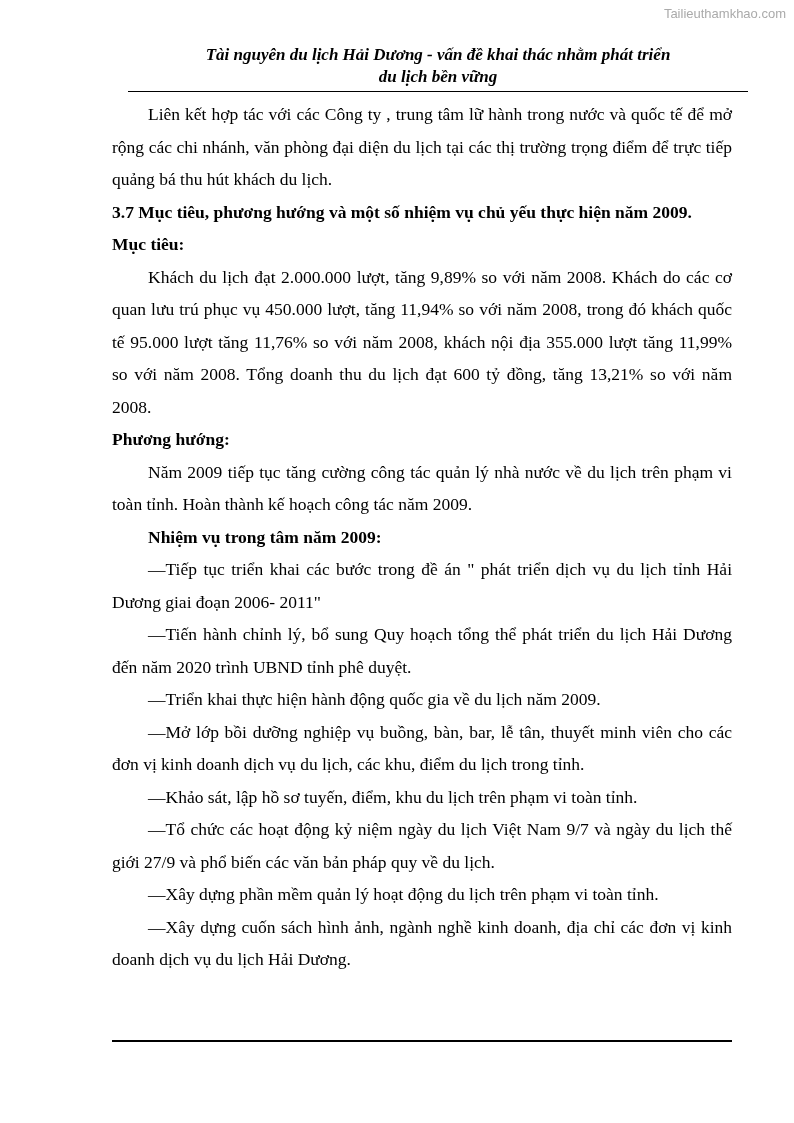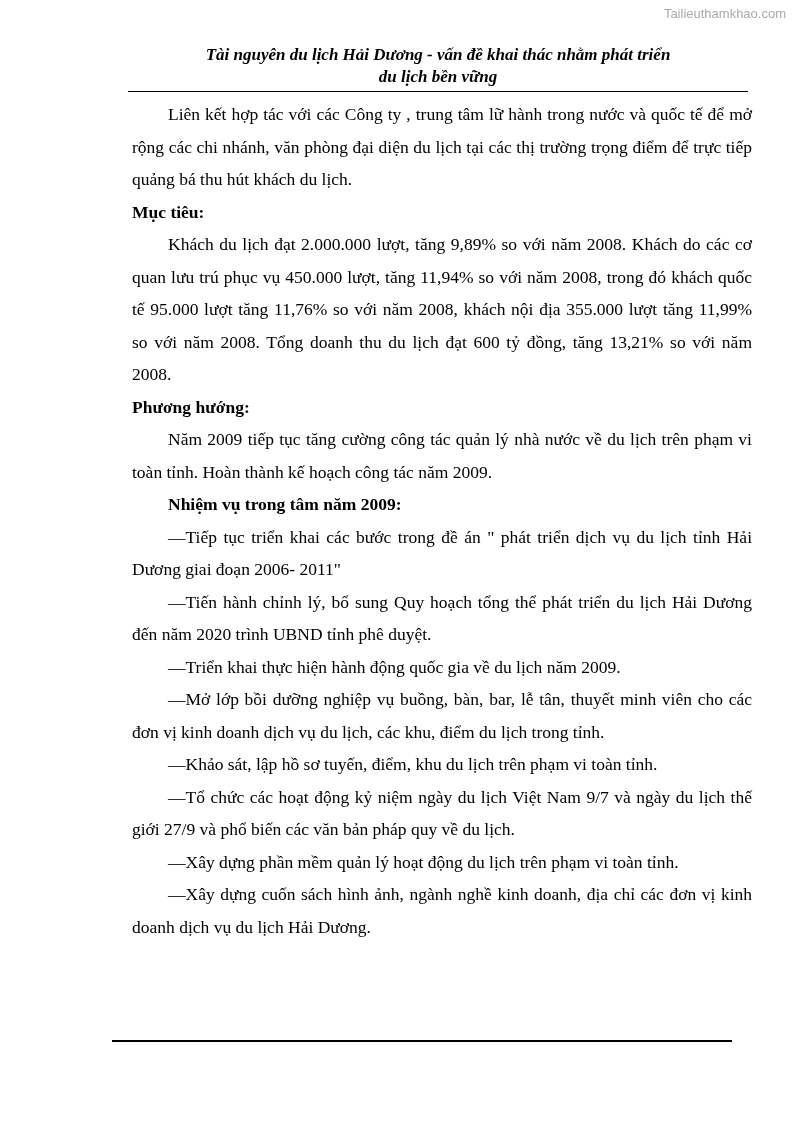--- a/index.html
+++ b/index.html
@@ -38,21 +38,20 @@
     border-bottom: 1.6px solid #000000;
   }
   .content {
     position: absolute;
     top: 98px;
     left: 112px;
     width: 620px;
     font-size: 17.5px;
     line-height: 32.5px;
     text-align: justify;
-    margin-left: 20px;
   }
   .content p {
     margin: 0;
     padding: 0;
   }
   .indent { text-indent: 36px; }
   .bold { font-weight: bold; }
   .footer {
     position: absolute;
     top: 1040px;
@@ -81,20 +80,21 @@
 
   <div class="watermark">Tailieuthamkhao.com</div>
 
   <div class="header">
     <span>Tài nguyên du lịch Hải Dương - vấn đề khai thác nhằm phát triển</span><br>
     <span>du lịch bền vững</span>
   </div>
 
   <div class="content">
     <p class="indent">Liên kết hợp tác với các Công ty , trung tâm lữ hành trong nước và quốc tế để mở rộng các chi nhánh, văn phòng đại diện du lịch tại các thị trường trọng điểm để trực tiếp quảng bá thu hút khách du lịch.</p>
+    <p class="bold">3.7 Mục tiêu, phương hướng và một số nhiệm vụ chủ yếu thực hiện năm 2009.</p>
     <p class="bold">Mục tiêu:</p>
     <p class="indent">Khách du lịch đạt 2.000.000 lượt, tăng 9,89% so với năm 2008. Khách do các cơ quan lưu trú phục vụ 450.000 lượt, tăng 11,94% so với năm 2008, trong đó khách quốc tế 95.000 lượt tăng 11,76% so với năm 2008, khách nội địa 355.000 lượt tăng 11,99% so với  năm 2008. Tổng doanh thu du lịch đạt 600 tỷ đồng, tăng 13,21% so với năm 2008.</p>
     <p class="bold">Phương hướng:</p>
     <p class="indent">Năm 2009 tiếp tục tăng cường công tác quản lý nhà nước về du lịch trên phạm vi toàn tỉnh. Hoàn thành kế hoạch công tác năm 2009.</p>
     <p class="bold indent">Nhiệm vụ trong tâm năm 2009:</p>
     <p class="indent">—Tiếp tục triển khai các bước trong đề án " phát triển dịch vụ du lịch tỉnh Hải Dương giai đoạn 2006- 2011"</p>
     <p class="indent">—Tiến hành chỉnh lý, bổ sung Quy hoạch tổng thể phát triển du lịch Hải Dương đến năm 2020 trình UBND tỉnh phê duyệt.</p>
     <p class="indent">—Triển khai thực hiện hành động quốc gia về du lịch năm 2009.</p>
     <p class="indent">—Mở lớp bồi dưỡng nghiệp vụ buồng, bàn, bar, lễ tân, thuyết minh viên cho các đơn vị kinh doanh dịch vụ du lịch, các khu, điểm du lịch trong tỉnh.</p>
     <p class="indent">—Khảo sát, lập hồ sơ tuyến, điểm, khu du lịch trên phạm vi toàn tỉnh.</p>

